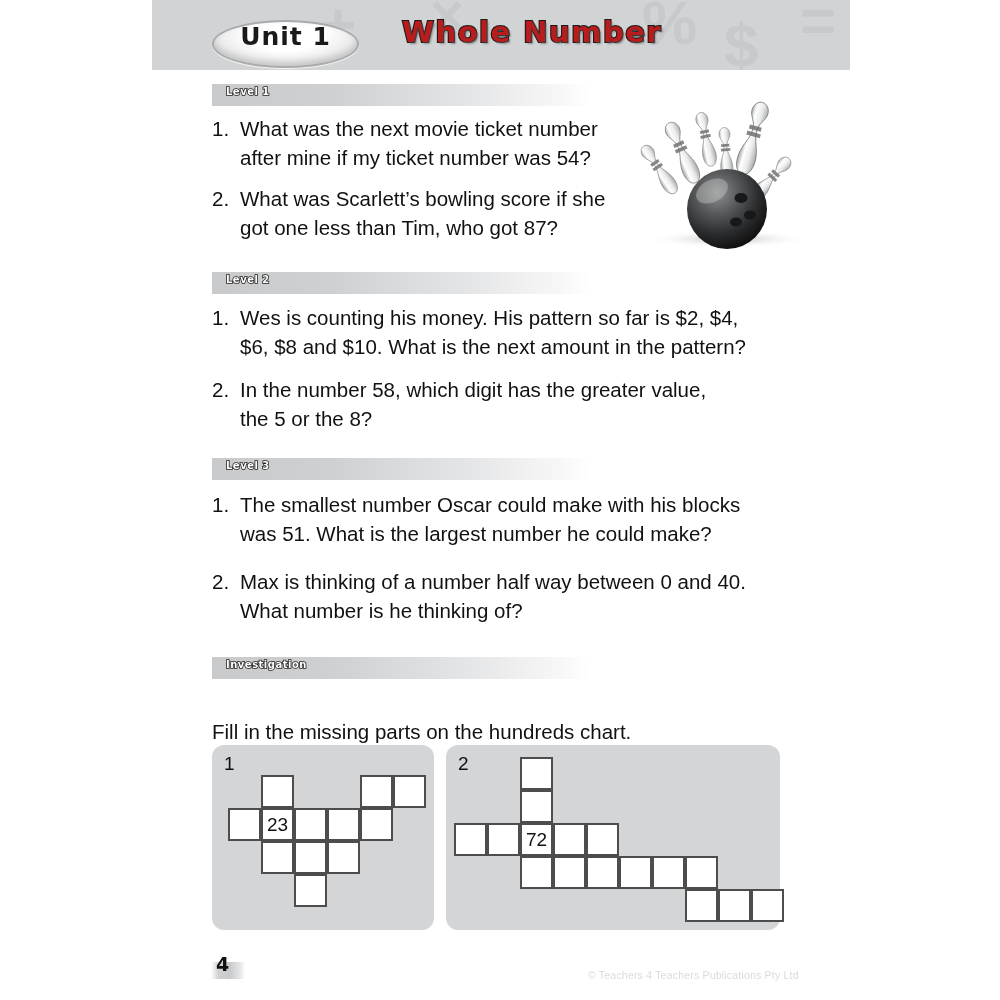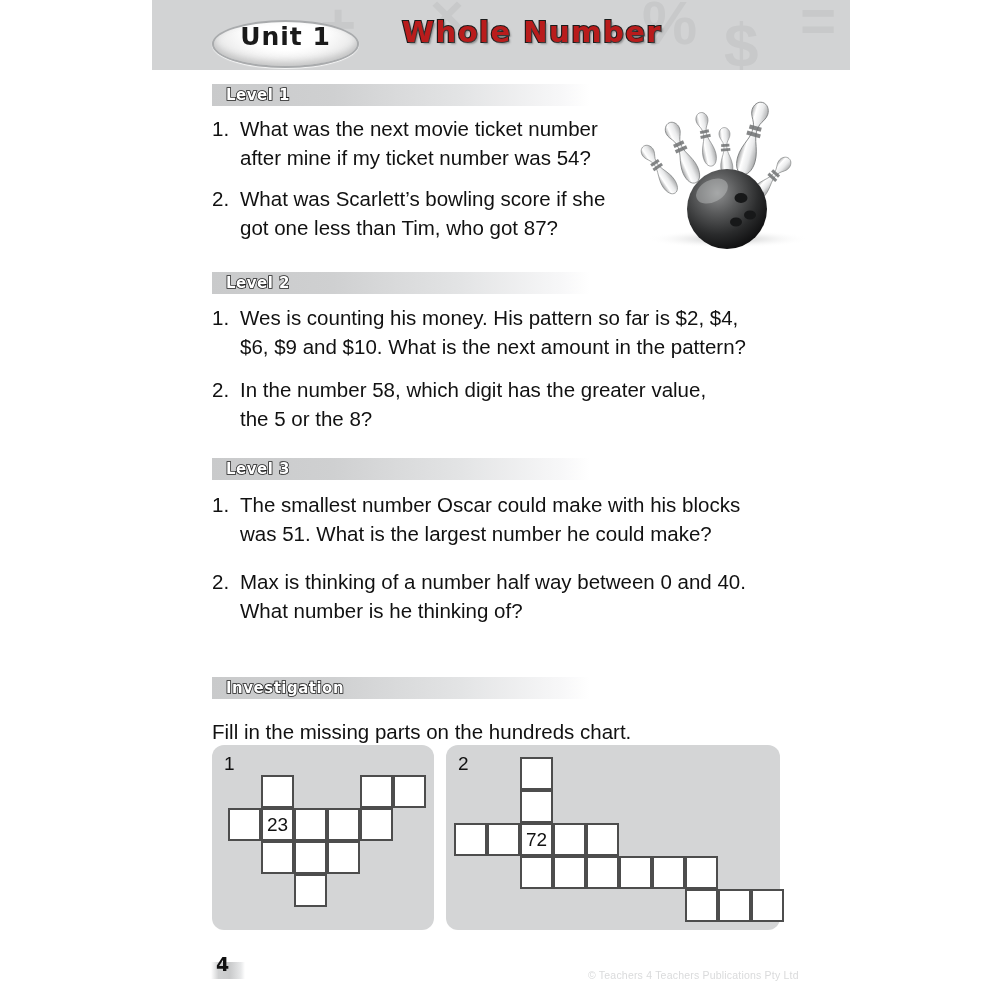--- a/index.html
+++ b/index.html
@@ -86,21 +86,21 @@
     left: 212px;
     width: 378px;
     height: 22px;
     background: linear-gradient(to right, #c9cacb 0%, #cfd0d1 32%, #e3e4e5 66%, #f7f7f8 92%, #ffffff 100%);
   }
   .level-bar-label {
     position: absolute;
     left: 14px;
     top: 2px;
     font-family: "DejaVu Sans", sans-serif;
-    font-size: 15px;
+    font-size: 10px;
     font-weight: bold;
     letter-spacing: 0.5px;
     color: #ffffff;
     -webkit-text-stroke: 1.6px #1c1c1c;
     paint-order: stroke fill;
   }
 
   .qrow {
     position: absolute;
     display: flex;
@@ -272,21 +272,21 @@
       <ellipse cx="104" cy="124" rx="6" ry="4.6" fill="#171819"></ellipse>
     </svg>
   </div>
 
   <div class="level-bar" style="top:272px;">
     <span class="level-bar-label">Level 2</span>
   </div>
   <div class="qrow" style="left:212px; top:303px; width:590px;">
     <span class="qnum">1.</span>
     <span class="qtext">Wes is counting his money. His pattern so far is $2, $4,
-$6, $9 and $10. What is the next amount in the pattern?</span>
+$6, $8 and $10. What is the next amount in the pattern?</span>
   </div>
   <div class="qrow" style="left:212px; top:375px; width:590px;">
     <span class="qnum">2.</span>
     <span class="qtext">In the number 58, which digit has the greater value,
 the 5 or the 8?</span>
   </div>
 
   <div class="level-bar" style="top:458px;">
     <span class="level-bar-label">Level 3</span>
   </div>
@@ -294,21 +294,21 @@
     <span class="qnum">1.</span>
     <span class="qtext">The smallest number Oscar could make with his blocks
 was 51. What is the largest number he could make?</span>
   </div>
   <div class="qrow" style="left:212px; top:567px; width:600px;">
     <span class="qnum">2.</span>
     <span class="qtext">Max is thinking of a number half way between 0 and 40.
 What number is he thinking of?</span>
   </div>
 
-  <div class="level-bar" style="top:677px;">
+  <div class="level-bar" style="top:657px;">
     <span class="level-bar-label">Investigation</span>
   </div>
   <div class="plain-text" style="left:212px; top:720px;">Fill in the missing parts on the hundreds chart.</div>
 
   <div class="puzzle-panel" id="puzzle-0" style="left:212px; top:745px; width:222px; height:185px;">
     <span class="puzzle-index">1</span>
   <div class="pcell" style="left: 49px; top: 30px; width: 33px; height: 33px;"></div>
       <div class="pcell" style="left: 148px; top: 30px; width: 33px; height: 33px;"></div>
       <div class="pcell" style="left: 181px; top: 30px; width: 33px; height: 33px;"></div>
       <div class="pcell" style="left: 16px; top: 63px; width: 33px; height: 33px;"></div>

